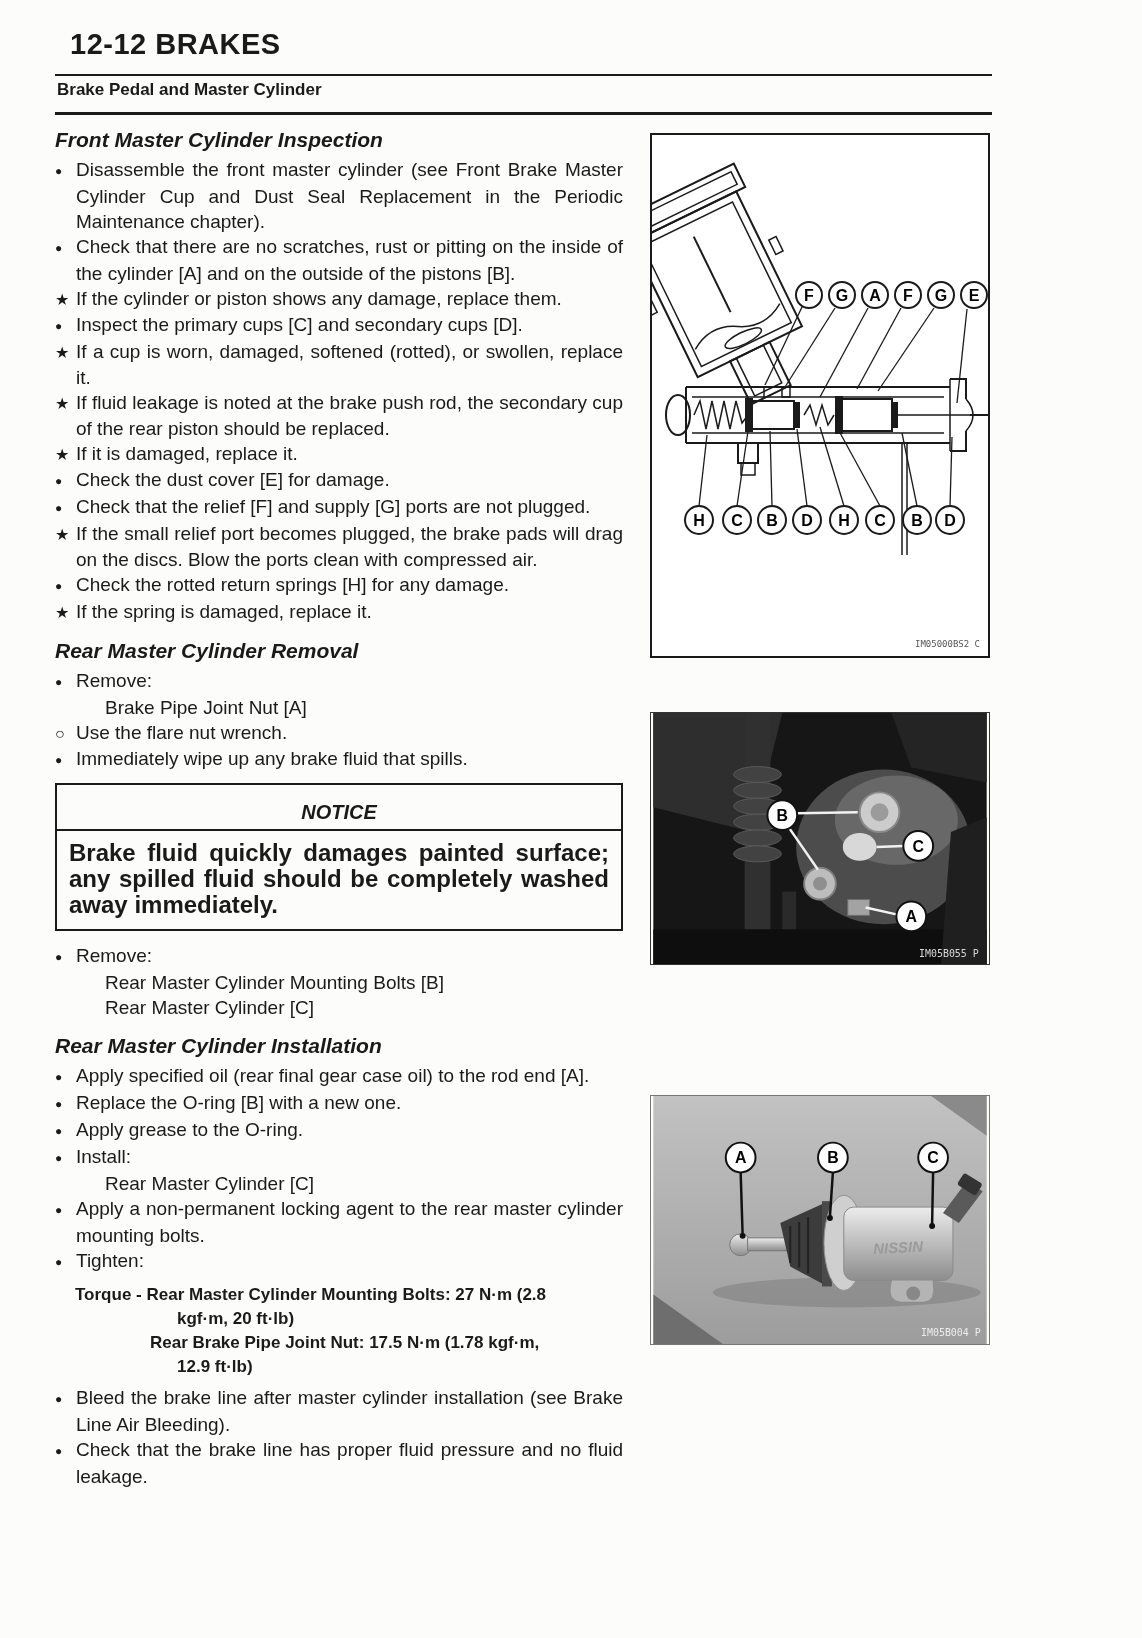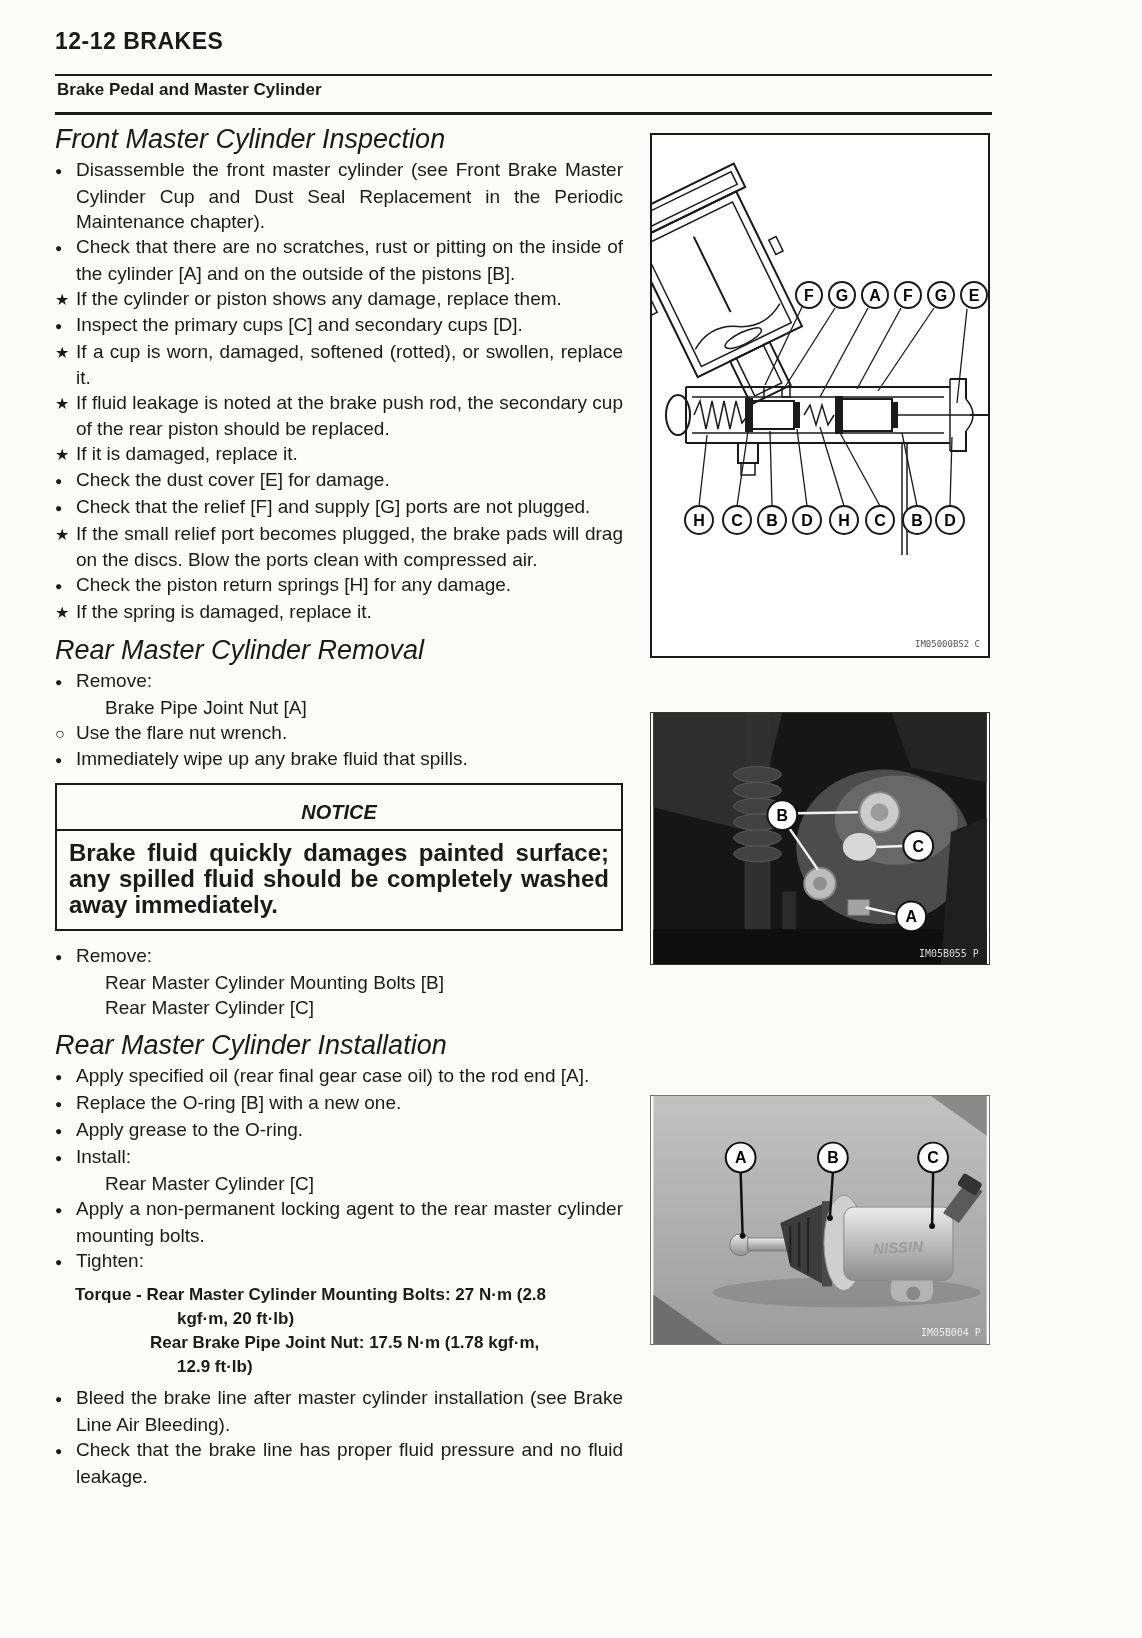--- a/index.html
+++ b/index.html
@@ -2,27 +2,27 @@
 <html><head>
 <meta charset="utf-8">
 <style>
   * { margin:0; padding:0; box-sizing:border-box; }
   html,body { background:#9a9a9a; }
   .page {
     position:relative; width:1142px; height:1638px;
     background:#fcfcfa; color:#1a1a1a; margin:0 auto;
     font-family:"Liberation Sans", sans-serif; overflow:hidden;
   }
-  .chapter-title { position:absolute; left:55px; top:28px; font-size:23px; font-weight:bold; letter-spacing:.5px; }
+  .chapter-title { position:absolute; left:70px; top:28px; font-size:29px; font-weight:bold; letter-spacing:.5px; }
   .rule-top { position:absolute; left:55px; top:74px; width:937px; height:2px; background:#1a1a1a; }
   .section-title { position:absolute; left:57px; top:80px; font-size:17px; font-weight:bold; }
   .rule-mid { position:absolute; left:55px; top:112px; width:937px; height:3px; background:#1a1a1a; }
 
   .left-col { position:absolute; left:55px; top:124px; width:568px; font-size:19px; line-height:25px; }
-  .sec-heading { font-style:italic; font-weight:normal; font-size:27px; margin:13px 0 5px; }
+  .sec-heading { font-style:italic; font-weight:bold; font-size:21px; margin:13px 0 5px; }
   .left-col > .sec-heading:first-child { margin-top:3px; }
   .li { padding-left:21px; text-indent:-21px; text-align:justify; }
   .marker { display:inline-block; width:21px; text-indent:0; }
   .m-bullet .marker { font-size:12px; vertical-align:1px; }
   .m-star .marker { font-size:16px; }
   .m-circle .marker { font-size:16px; }
   .sub { padding-left:50px; }
 
   .notice { border:2px solid #1a1a1a; margin:10px 0 12px; }
   .notice-title { text-align:center; font-weight:bold; font-style:italic; font-size:20px; padding:3px 0 4px; border-bottom:2px solid #1a1a1a;margin-top:12px; }
@@ -55,21 +55,21 @@
       <div class="li m-bullet"><span class="marker">●</span><span>Disassemble the front master cylinder (see Front Brake Master Cylinder Cup and Dust Seal Replacement in the Periodic Maintenance chapter).</span></div>
       <div class="li m-bullet"><span class="marker">●</span><span>Check that there are no scratches, rust or pitting on the inside of the cylinder [A] and on the outside of the pistons [B].</span></div>
       <div class="li m-star"><span class="marker">★</span><span>If the cylinder or piston shows any damage, replace them.</span></div>
       <div class="li m-bullet"><span class="marker">●</span><span>Inspect the primary cups [C] and secondary cups [D].</span></div>
       <div class="li m-star"><span class="marker">★</span><span>If a cup is worn, damaged, softened (rotted), or swollen, replace it.</span></div>
       <div class="li m-star"><span class="marker">★</span><span>If fluid leakage is noted at the brake push rod, the secondary cup of the rear piston should be replaced.</span></div>
       <div class="li m-star"><span class="marker">★</span><span>If it is damaged, replace it.</span></div>
       <div class="li m-bullet"><span class="marker">●</span><span>Check the dust cover [E] for damage.</span></div>
       <div class="li m-bullet"><span class="marker">●</span><span>Check that the relief [F] and supply [G] ports are not plugged.</span></div>
       <div class="li m-star"><span class="marker">★</span><span>If the small relief port becomes plugged, the brake pads will drag on the discs.  Blow the ports clean with compressed air.</span></div>
-      <div class="li m-bullet"><span class="marker">●</span><span>Check the piston return springs [H] for any damage.</span></div>
+      <div class="li m-bullet"><span class="marker">●</span><span>Check the rotted return springs [H] for any damage.</span></div>
       <div class="li m-star"><span class="marker">★</span><span>If the spring is damaged, replace it.</span></div>
       <div class="sec-heading">Rear Master Cylinder Removal</div>
       <div class="li m-bullet"><span class="marker">●</span><span>Remove:</span></div>
       <div class="sub">Brake Pipe Joint Nut [A]</div>
       <div class="li m-circle"><span class="marker">○</span><span>Use the flare nut wrench.</span></div>
       <div class="li m-bullet"><span class="marker">●</span><span>Immediately wipe up any brake fluid that spills.</span></div>
       <div class="notice">
         <div class="notice-title">NOTICE</div>
         <div class="notice-body">Brake fluid quickly damages painted surface; any spilled fluid should be completely washed away immediately.</div>
       </div>

